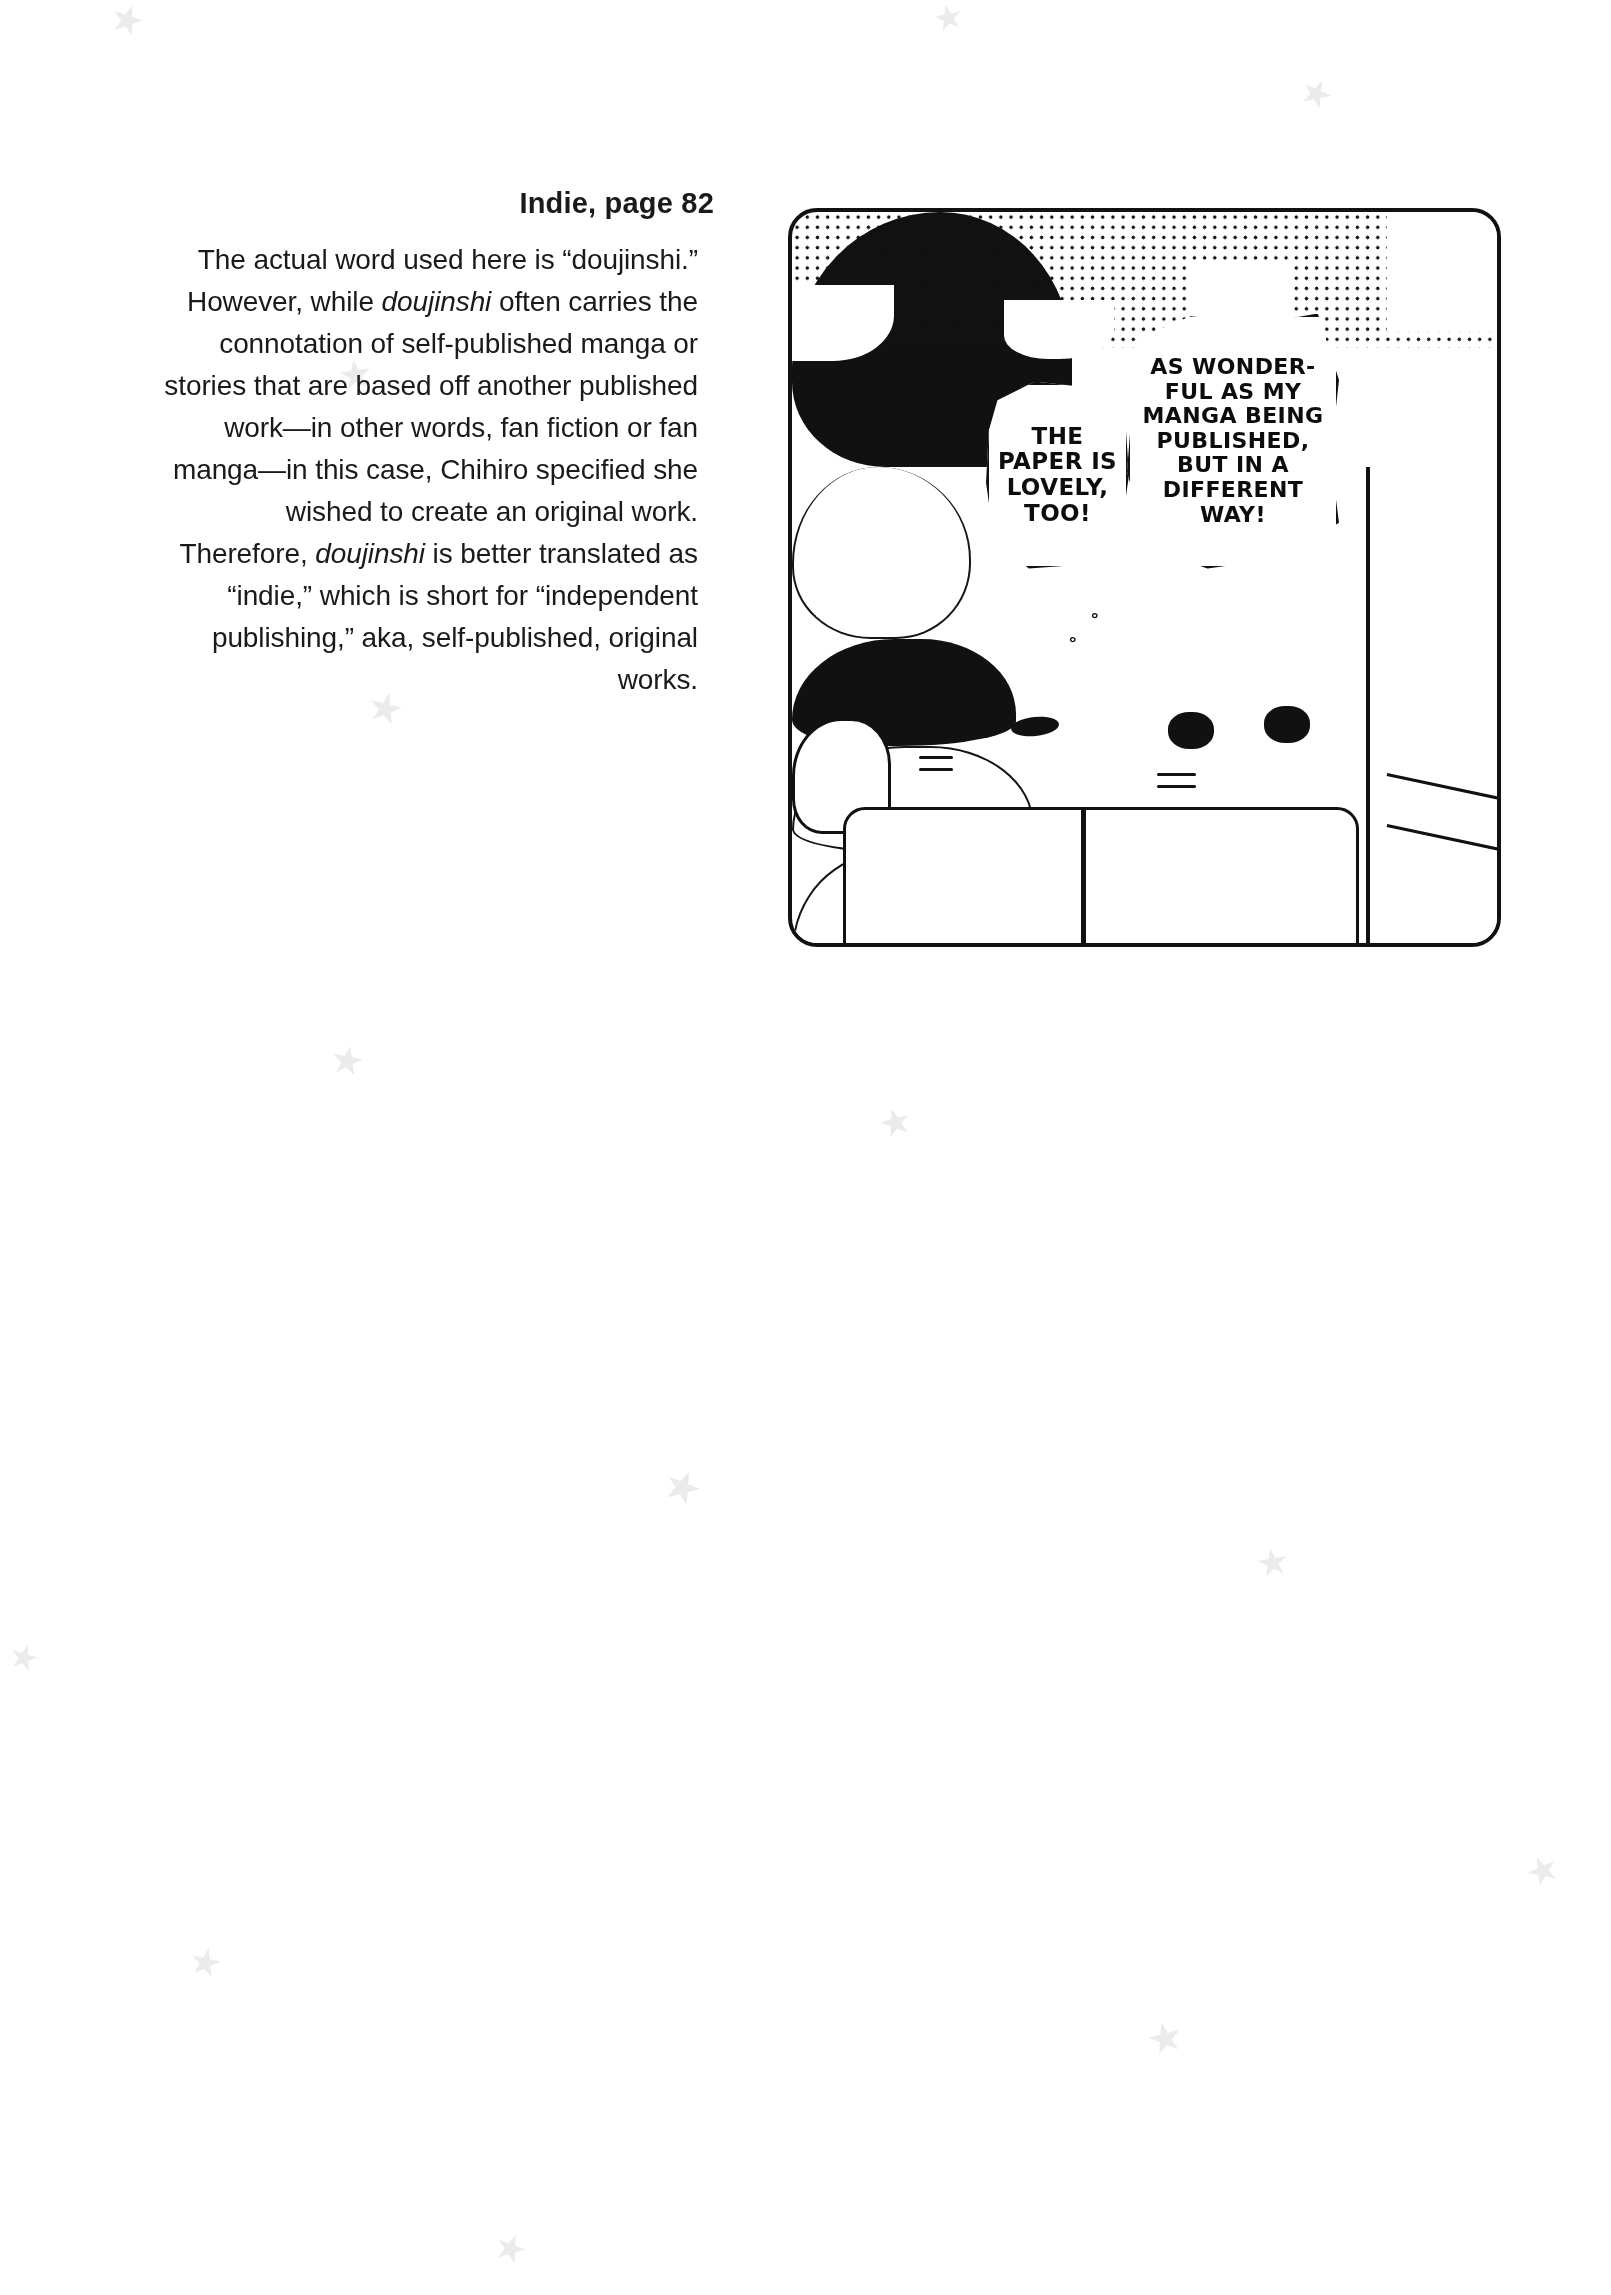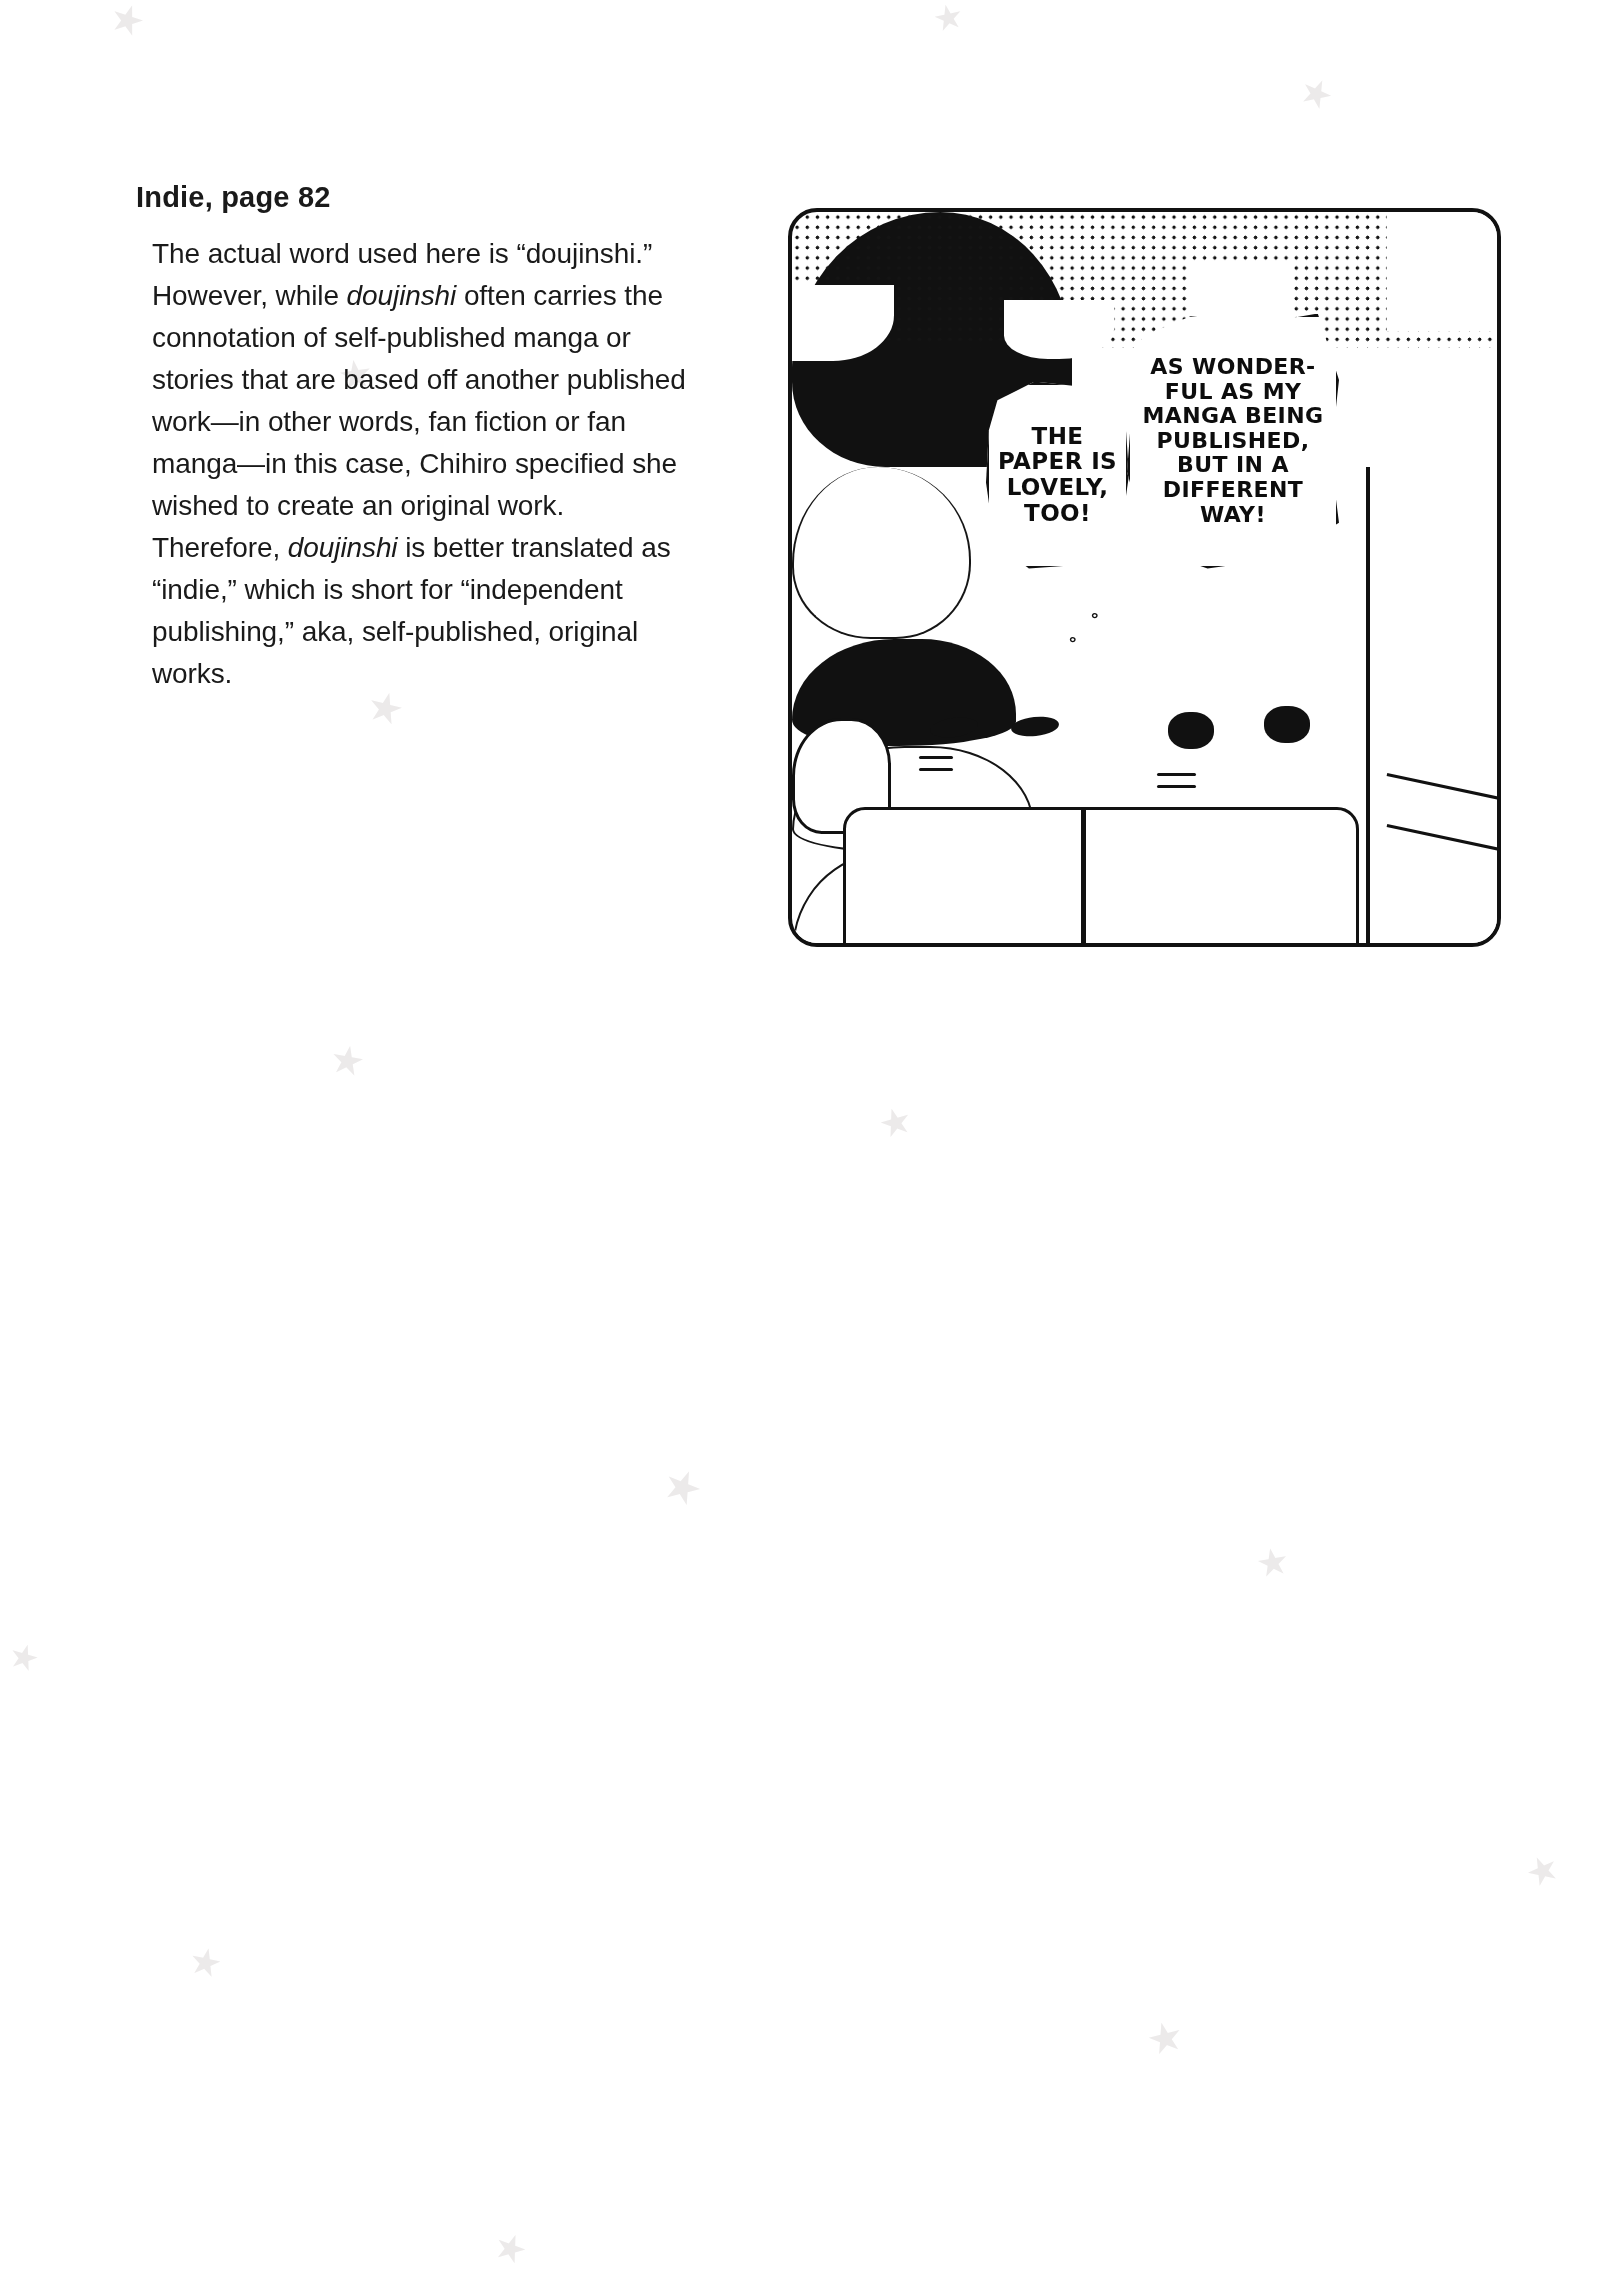--- a/index.html
+++ b/index.html
@@ -22,22 +22,23 @@
     color: #eceaea;
     line-height: 1;
     user-select: none;
     pointer-events: none;
   }
 
   
   #note-column {
     position: absolute;
     left: 136px;
-    top: 178px;
+    top: 184px;
     width: 578px;
+    text-align: right;
   }
   #note-heading {
     font-size: 29px;
     font-weight: bold;
     letter-spacing: 0.2px;
     margin: 0 0 5.1px 0;
     line-height: 1.35;
   }
   #note-body {
     font-size: 28px;

